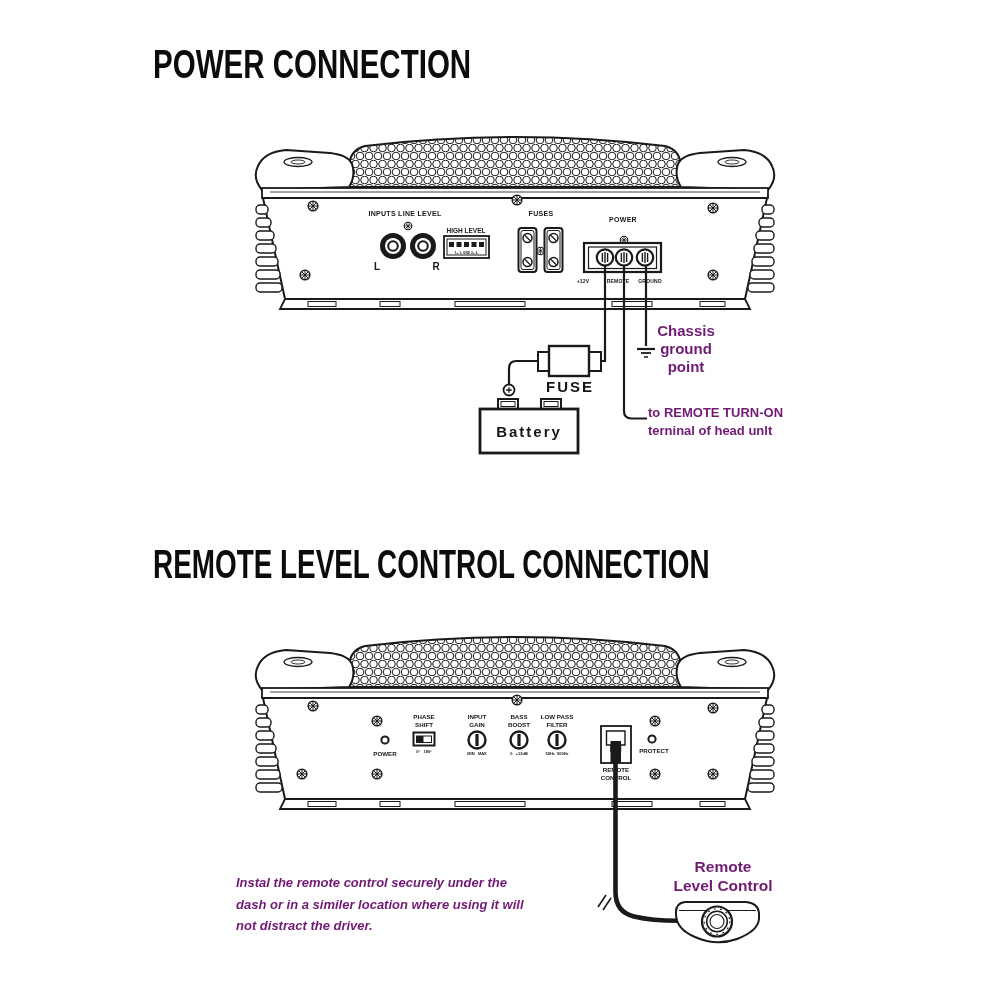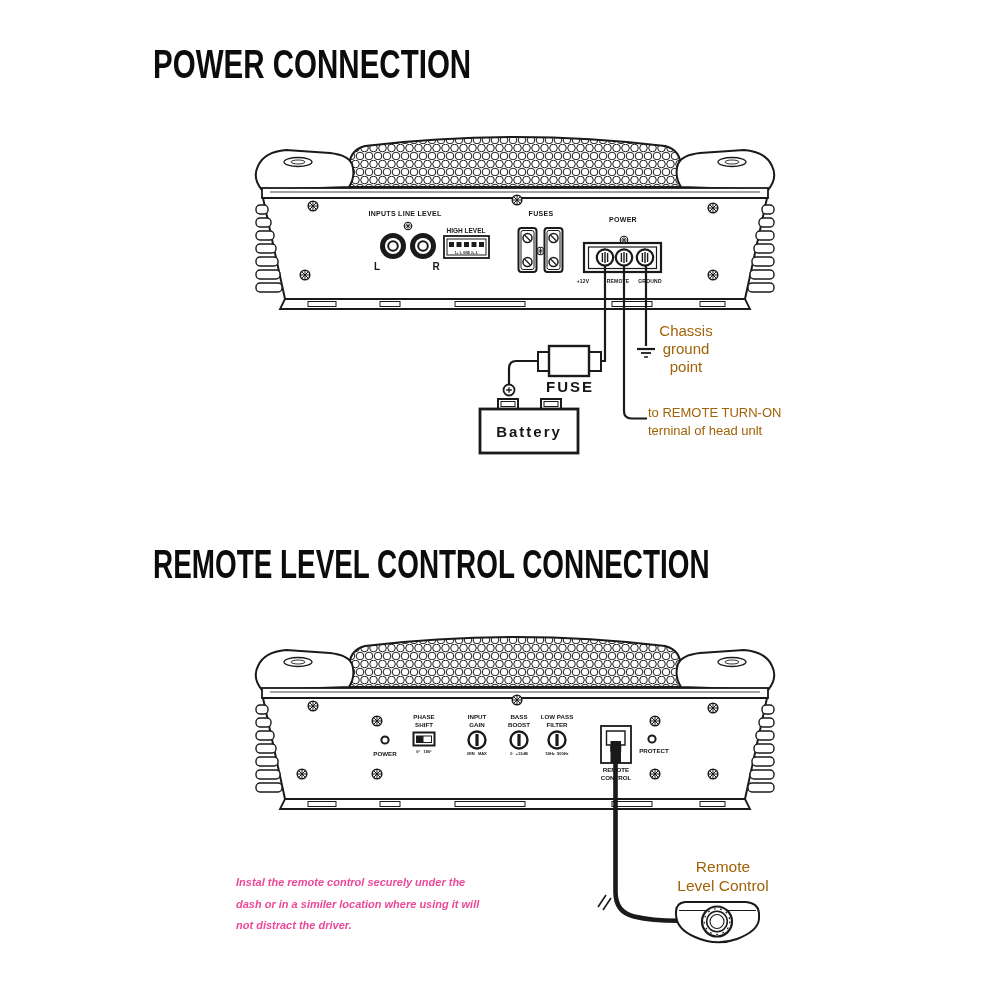--- a/index.html
+++ b/index.html
@@ -2,26 +2,26 @@
 <html><head>
 <meta charset="utf-8">
 <style>
   html,body{margin:0;padding:0;background:#fff;}
   .stage{position:relative;width:1000px;height:1000px;background:#ffffff;overflow:hidden;
          font-family:"Liberation Sans",sans-serif;color:#141414;}
   .h{position:absolute;font-weight:800;font-size:41px;line-height:34px;color:#0c0c0c;
      white-space:nowrap;transform-origin:0 50%;letter-spacing:0;}
   .h1{left:153px;top:47px;transform:scaleX(0.72);}
   .h2{left:153px;top:547px;transform:scaleX(0.68);}
-  .txtblock{position:absolute;font-weight:normal;color:#a16207;white-space:pre-line;}
+  .txtblock{position:absolute;font-weight:bold;color:#701a75;white-space:pre-line;}
   .chassisground{left:649px;top:322px;width:74px;text-align:center;font-size:15px;line-height:18px;}
   .remoteturnon{left:648px;top:404px;font-size:13px;line-height:18px;}
   .remotelevel{left:660px;top:858px;width:126px;text-align:center;font-size:15.5px;line-height:18.5px;}
   .installnote{left:236px;top:872px;width:430px;font-style:italic;font-weight:600;
-               font-size:11px;line-height:21.5px;color:#ec4899;}
+               font-size:13px;line-height:21.5px;color:#701a75;}
   svg.canvas{position:absolute;left:0;top:0;}
   svg text{font-family:"Liberation Sans",sans-serif;fill:#161616;font-weight:bold;text-anchor:middle;white-space:pre;}
   .t32{font-size:3.2px;}
   .t4{font-size:4px;}
   .t5{font-size:5px;letter-spacing:.2px;}
   .t62{font-size:6.2px;}
   .t65{font-size:6.5px;}
   .t7{font-size:7px;letter-spacing:.3px;}
   .t10{font-size:10px;}
   .t15{font-size:15px;letter-spacing:2px;}

